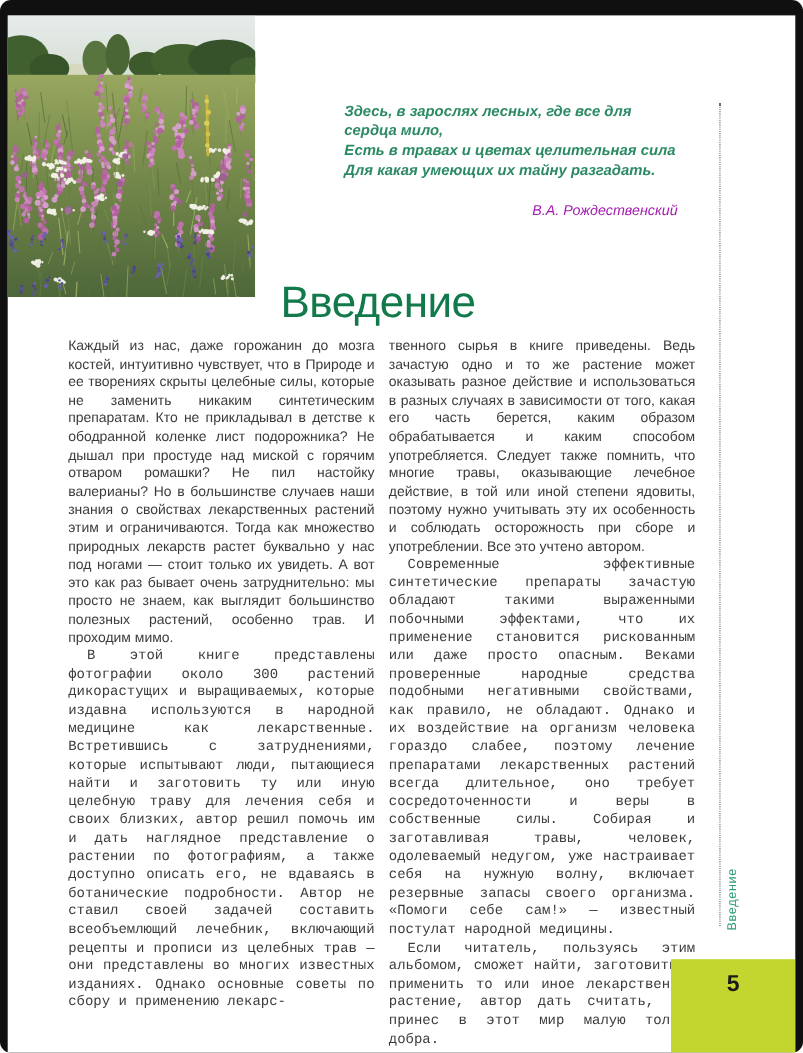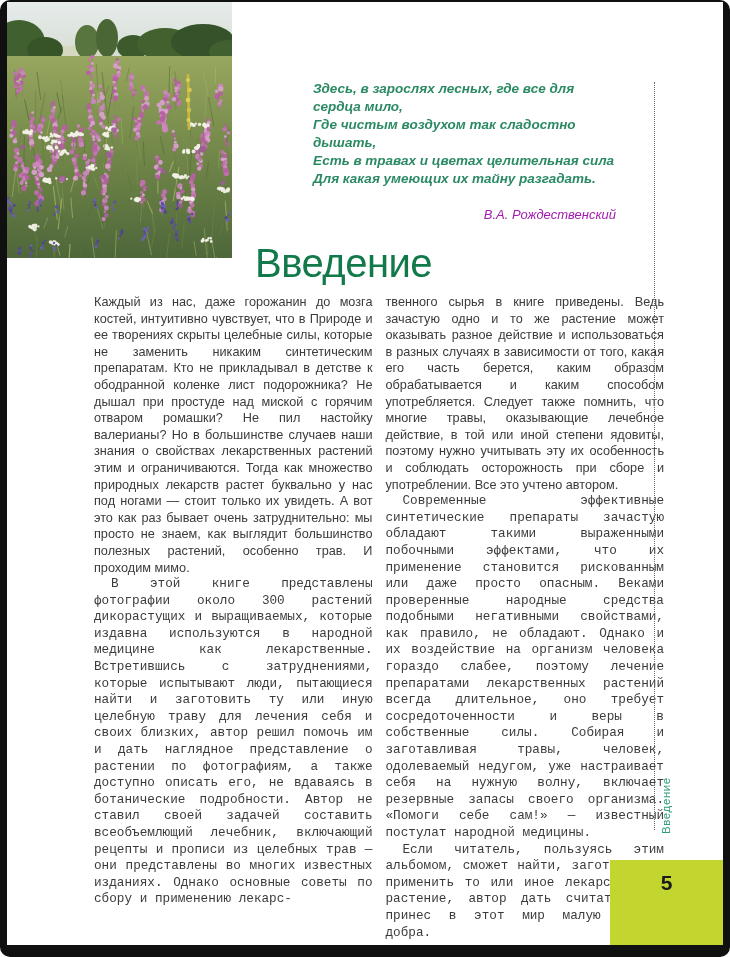--- a/index.html
+++ b/index.html
@@ -1,33 +1,33 @@
 <!DOCTYPE html>
 <html lang="ru"><head>
 <meta charset="utf-8">
 <style>
   html,body{margin:0;padding:0;background:#ffffff;}
   body{width:730px;height:957px;overflow:hidden;font-family:"Liberation Sans","DejaVu Sans",sans-serif;}
 
   .frame{position:relative;width:730px;height:957px;background:#101010;border-radius:10px;}
-  .page{position:absolute;left:7px;top:2px;width:716px;height:943px;background:#ffffff;overflow:hidden;}
+  .page{position:absolute;left:7px;top:14px;width:716px;height:943px;background:#ffffff;overflow:hidden;}
 
   
   .photo{position:absolute;left:0;top:0;width:225px;height:256px;display:block;}
 
   
   .epigraph{position:absolute;left:306px;top:78px;width:307px;}
   .epigraph-line{display:block;font-style:italic;font-weight:bold;font-size:13.5px;line-height:18px;color:#2b8a63;}
   .attribution{display:block;margin-top:19px;text-align:right;font-style:italic;font-size:13px;color:#a21caf;padding-right:4px;}
 
   
   .heading{position:absolute;left:248px;top:212px;font-size:40px;font-weight:400;letter-spacing:-0.5px;color:#12794a;white-space:nowrap;}
 
   
-  .columns{position:absolute;left:55px;top:292px;width:570px;display:flex;gap:13px;margin-left:32px;}
+  .columns{position:absolute;left:55px;top:292px;width:570px;display:flex;gap:13px;}
   .col{flex:1;}
   .col p{margin:0;font-size:12.7px;line-height:16.6px;color:#3b3b3b;text-align:justify;}
   .col p.indent{text-indent:17px;font-family:Liberation Mono, monospace;}
 
   
   .dotted-rule{position:absolute;left:647px;top:80px;height:748px;width:0;border-left:1.6px dotted #6b6b6b;}
   .vertical-label{position:absolute;left:653px;top:746px;height:86px;writing-mode:vertical-rl;transform:rotate(180deg);font-size:11.5px;letter-spacing:0.6px;color:#2f9e74;white-space:nowrap;}
 
   
   .page-tab{position:absolute;left:603px;top:858px;width:113px;height:85px;background:#c3d62f;}
@@ -1127,21 +1127,20 @@
             <circle cx="182.5" cy="88" r="2.3" fill="#d8c84e"></circle>
           <circle cx="181" cy="98" r="2.4" fill="#ddce58"></circle>
             <circle cx="182" cy="108" r="2.2" fill="#d2c248"></circle>
           <circle cx="181.5" cy="118" r="2" fill="#ddce58"></circle>
         </g>
       </g>
     </svg>
 
     <div class="epigraph">
       <span class="epigraph-line">Здесь, в зарослях лесных, где все для сердца мило,</span>
-      <span class="epigraph-line">Где чистым воздухом так сладостно дышать,</span>
       <span class="epigraph-line">Есть в травах и цветах целительная сила</span>
       <span class="epigraph-line">Для какая умеющих их тайну разгадать.</span>
       <span class="attribution">В.А. Рождественский</span>
     </div>
 
     <h1 class="heading">Введение</h1>
 
     <div class="columns">
       <div class="col">
         <p>Каждый из нас, даже горожанин до мозга костей, интуитивно чувствует, что в Природе и ее творениях скрыты целебные силы, которые не заменить никаким синтетическим препаратам. Кто не прикладывал в детстве к ободранной коленке лист подорожника? Не дышал при простуде над миской с горячим отваром ромашки? Не пил настойку валерианы? Но в большинстве случаев наши знания о свойствах лекарственных растений этим и ограничиваются. Тогда как множество природных лекарств растет буквально у нас под ногами — стоит только их увидеть. А вот это как раз бывает очень затруднительно: мы просто не знаем, как выглядит большинство полезных растений, особенно трав. И проходим мимо.</p>

